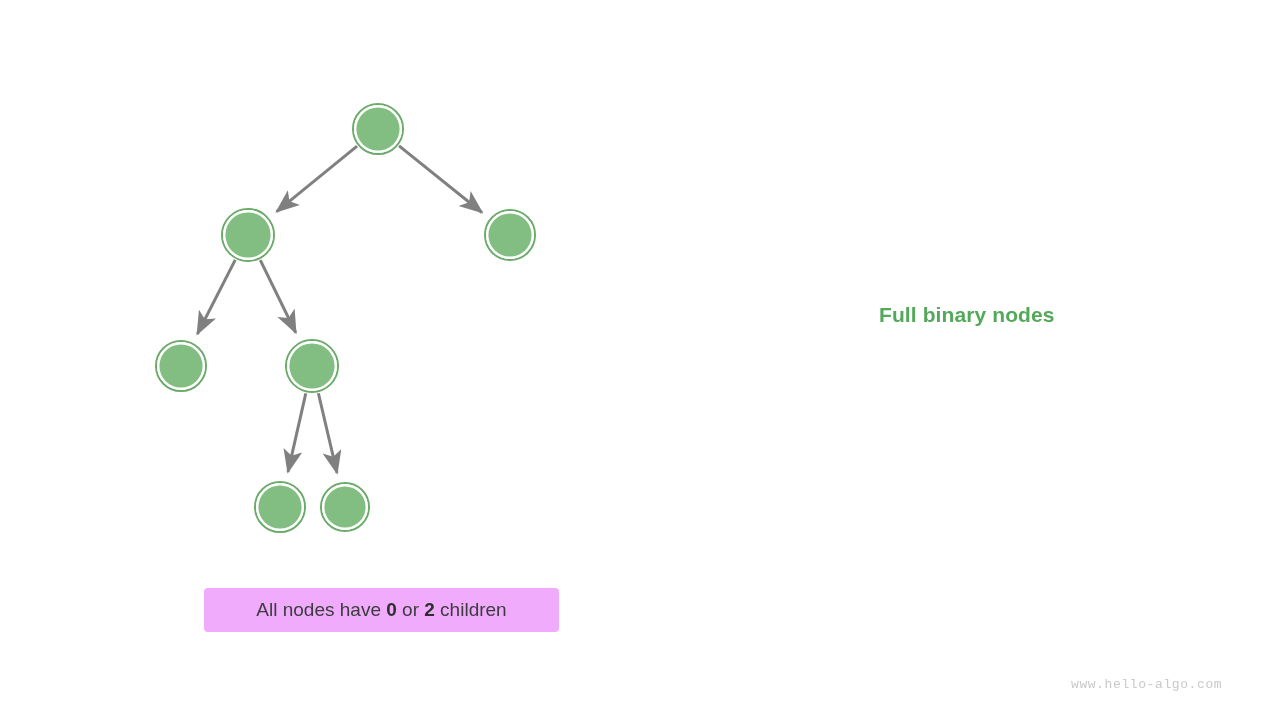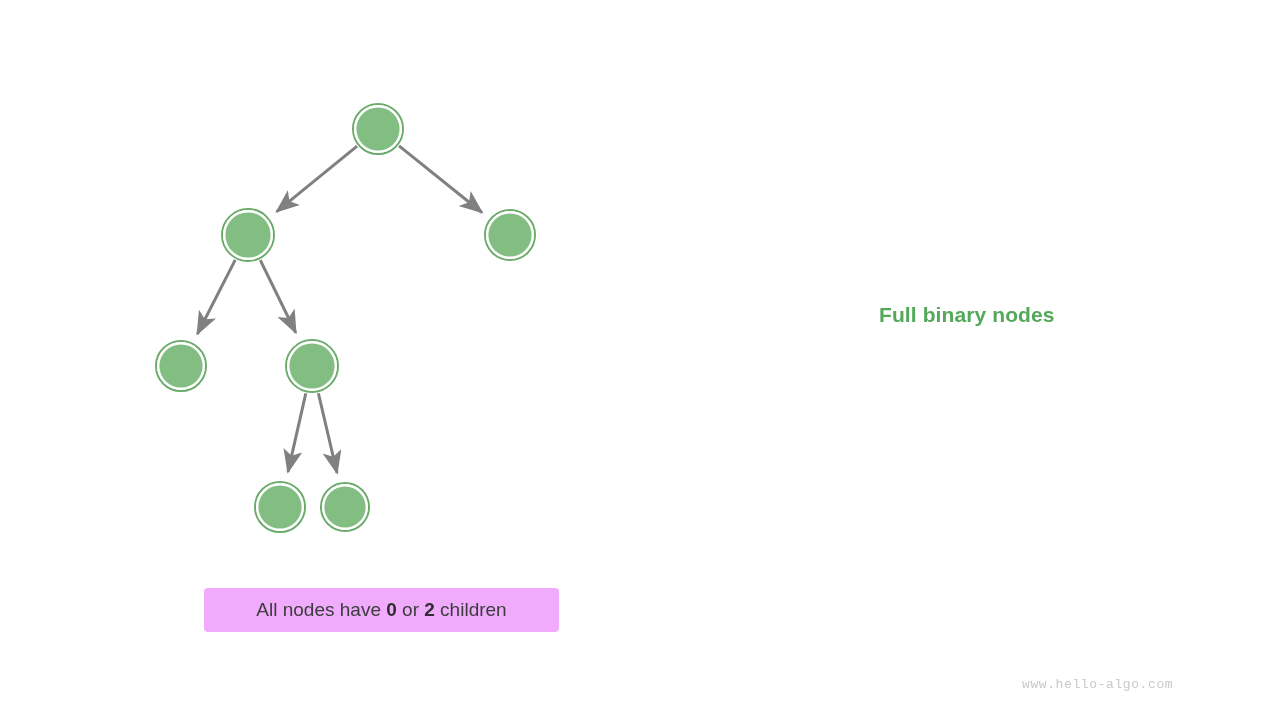--- a/index.html
+++ b/index.html
@@ -49,21 +49,21 @@
     font-size: 19px;
     color: #3c3c3c;
     white-space: nowrap;
   }
   #caption-text b {
     font-weight: bold;
     color: #2e2e2e;
   }
   #watermark {
     position: absolute;
-    left: 1022px;
+    left: 1071px;
     top: 677px;
     font-family: "Liberation Mono", monospace;
     font-size: 13px;
     color: #c9c9c9;
     letter-spacing: 0.6px;
     white-space: nowrap;
   }
 </style>
 </head>
 <body>

